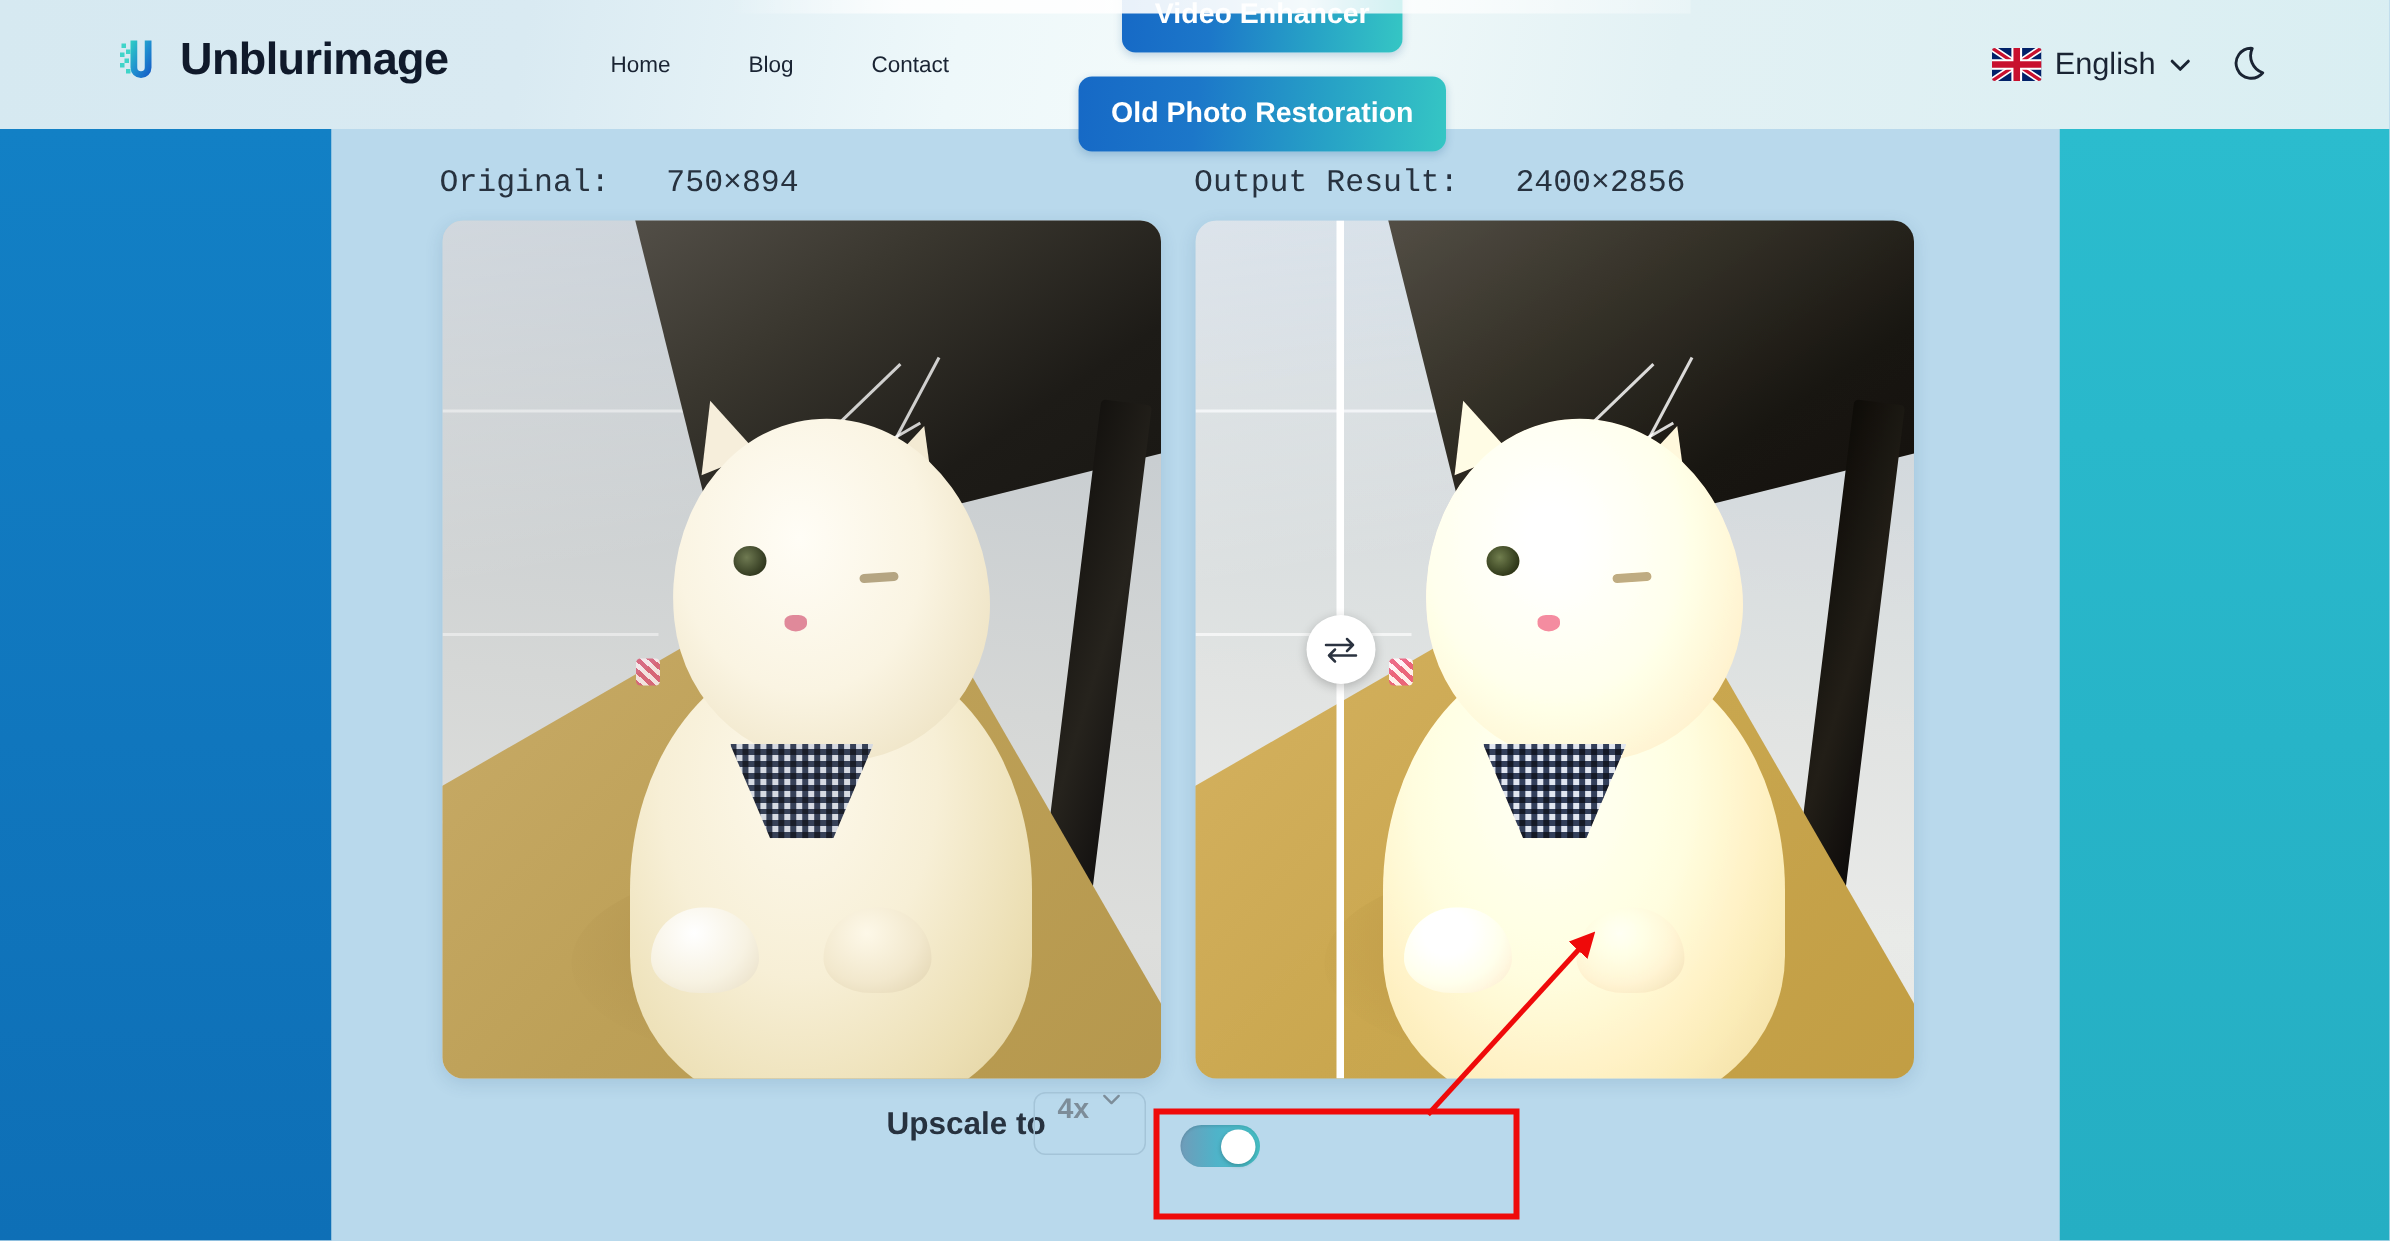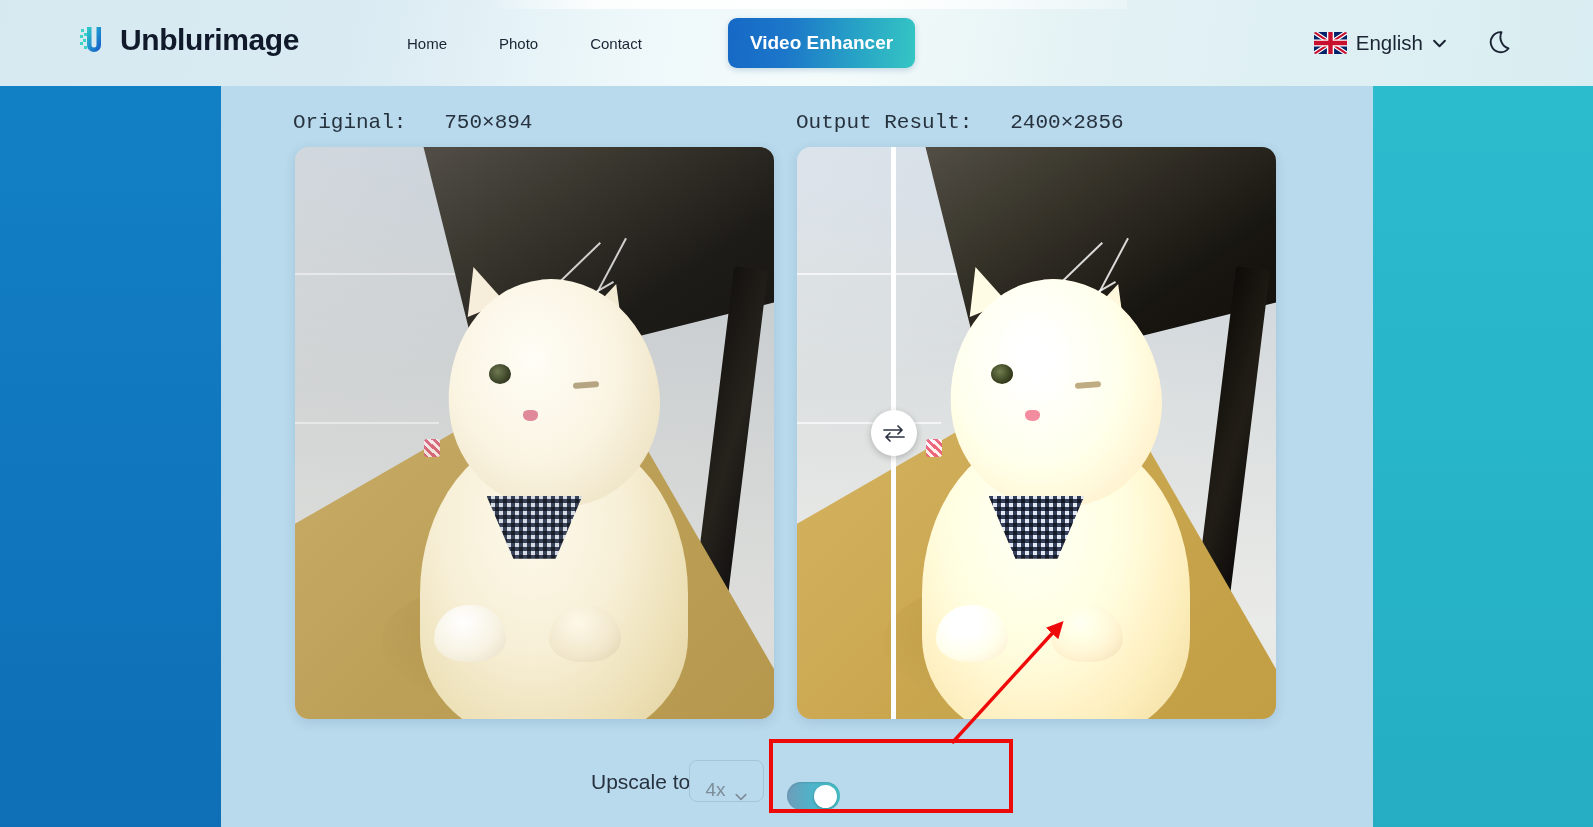--- a/index.html
+++ b/index.html
@@ -77,21 +77,21 @@
     font-family: "Liberation Sans", sans-serif;
     cursor: pointer;
     background: linear-gradient(95deg, #1669c6 0%, #1c77c9 32%, #27a2c6 68%, #35c6c4 100%);
     box-shadow: 0 2px 6px rgba(20,80,140,.22);
     white-space: nowrap;
   }
 
   .nav-right {
     display: flex;
     align-items: center;
-    gap: 28px;
+    gap: 14px;
     margin-left: auto;
     margin-right: 78px;
   }
   .lang-group { display: flex; align-items: center; gap: 9px; cursor: pointer; }
   .flag-uk { width: 33px; height: 22px; display: block; border-radius: 2px; }
   .lang-label { font-size: 20.5px; color: #1a2433; }
   .chev { width: 15px; height: 9px; display: block; }
   .moon-btn { margin-left: 14px; cursor: pointer; display: block; }
 
   
@@ -296,45 +296,46 @@
     justify-content: center;
     box-shadow: 0 2px 7px rgba(0,0,0,.22);
     cursor: ew-resize;
     z-index: 4;
   }
   .compare-handle svg { display: block; }
 
   
   .controls {
     position: absolute;
-    left: 0; top: 660px;
+    left: 0; top: 628px;
     width: 1305px;
     height: 81px;
     display: flex;
     align-items: center;
+    font-weight: bold;
   }
   .upscale-label {
     position: absolute;
     left: 370px; top: 24px;
     font-size: 21px;
     color: #27323f;
     white-space: nowrap;
   }
   .upscale-select {
     position: absolute;
     left: 468px; top: 14px;
     width: 75px; height: 42px;
     border: 1px solid #a4c4d8;
     border-radius: 8px;
     background: transparent;
     color: #7d8d99;
     font-size: 19px;
     font-family: "Liberation Sans", sans-serif;
     display: flex;
-    align-items: flex-end;
+    align-items: flex-start;
     justify-content: center;
     gap: 8px;
     cursor: pointer;
   }
   .upscale-select .sel-chev { width: 14px; height: 8px; display: block; }
 
   .enhance-box {
     position: absolute;
     left: 549px; top: 14px;
     width: 243px; height: 72px;
@@ -404,26 +405,27 @@
         <rect x="5" y="16" width="3" height="3"></rect>
         <rect x="2" y="19" width="3" height="3"></rect>
         <rect x="6" y="23" width="3" height="3"></rect>
       </g>
     </svg>
     <span class="brand-name">Unblurimage</span>
   </div>
 
   <div class="nav-links">
     <a class="nav-link">Home</a>
-    <a class="nav-link">Photo</a>
+    <a class="nav-link">Blog</a>
     <a class="nav-link">Contact</a>
   </div>
 
   <div class="nav-buttons">
     <button class="cta-btn">Video Enhancer</button>
+    <button class="cta-btn">Old Photo Restoration</button>
   </div>
 
   <div class="nav-right">
     <div class="lang-group">
       <svg class="flag-uk" viewBox="0 0 60 40">
         <rect width="60" height="40" fill="#012169"></rect>
         <path d="M0,0 L60,40 M60,0 L0,40" stroke="#fff" stroke-width="8"></path>
         <path d="M0,0 L60,40 M60,0 L0,40" stroke="#C8102E" stroke-width="4"></path>
         <path d="M30,0 V40 M0,20 H60" stroke="#fff" stroke-width="13"></path>
         <path d="M30,0 V40 M0,20 H60" stroke="#C8102E" stroke-width="8"></path>

